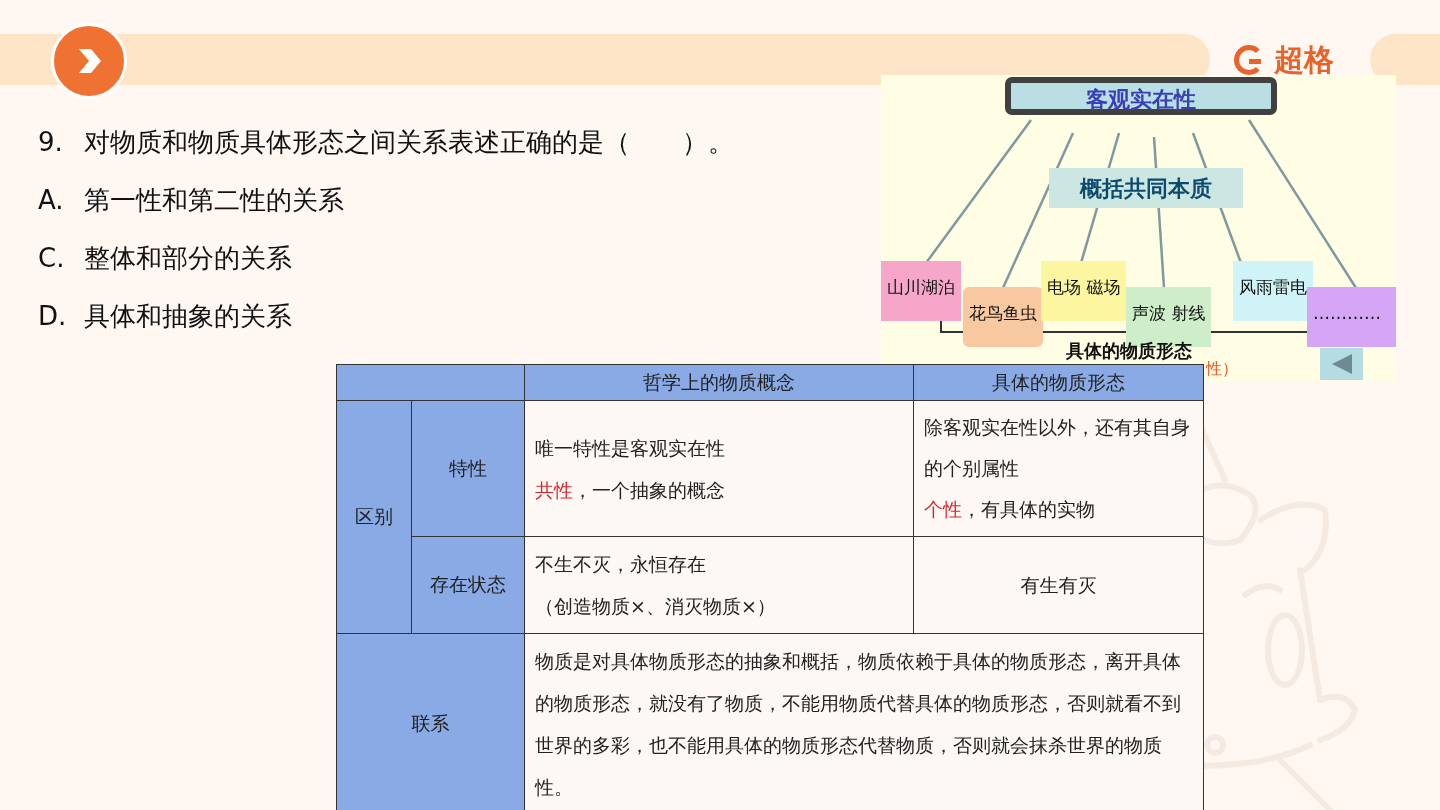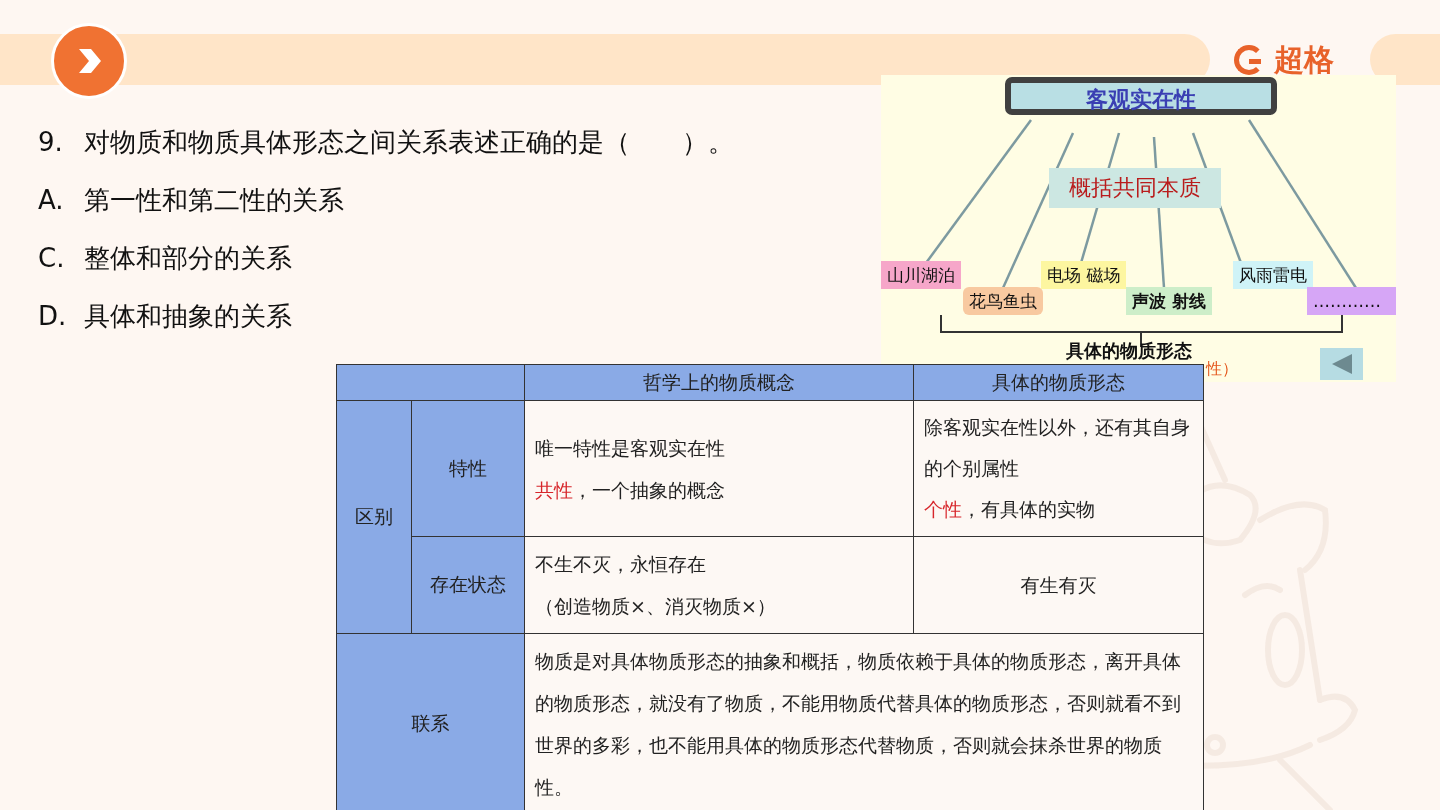--- a/index.html
+++ b/index.html
@@ -47,26 +47,26 @@
   .diagram {
     position:absolute; left:881px; top:75px; width:515px; height:307px;
     background:#fffde4; overflow:hidden;
   }
   .diagram .top-box {
     position:absolute; left:124px; top:2px; width:272px; height:38px;
     background:#b9dfe4; border:6px solid #404040; border-radius:7px; box-sizing:border-box;
     color:#3a3fb3; font-weight:bold; font-size:22px; text-align:center; line-height:34px;
   }
   .diagram .mid-box {
-    position:absolute; left:168px; top:93px; width:172px; height:40px;
-    background:#cce7e2; color:#b91c1c; font-size:22px; text-align:center; line-height:40px;
-    font-family:"DejaVu Serif", serif; font-weight:normal;
+    position:absolute; left:168px; top:93px; width:194px; height:40px;
+    background:#cce7e2; color:#0c4a6e; font-size:22px; text-align:center; line-height:40px;
+    font-family:"DejaVu Serif", serif; font-weight:bold;
   }
   .diagram .tag {
-    position:absolute; height:28px; line-height:28px; padding:0 6px;
+    position:absolute; height:36px; line-height:28px; padding:12px 6px;
     font-size:17px; color:#111; white-space:nowrap;
   }
   .diagram .bottom-label {
     position:absolute; left:185px; top:264px; font-size:18px; font-weight:bold; color:#111;
     font-family:"DejaVu Serif", serif;
   }
   .diagram .sub-label {
     position:absolute; left:325px; top:284px; font-size:16px; color:#e4571c;
   }
   .diagram .back-btn {
@@ -150,21 +150,21 @@
       <line x1="368" y1="45" x2="475" y2="213"></line>
     </g>
     <path d="M60 240 L60 257 L461 257 L461 240" stroke="#333" stroke-width="2" fill="none"></path>
     <line x1="260" y1="257" x2="260" y2="272" stroke="#333" stroke-width="2"></line>
   </svg>
   <div class="top-box">客观实在性</div>
   <div class="mid-box">概括共同本质</div>
   <div class="tag" style="left:0;top:186px;background:#f6a6c9;">山川湖泊</div>
   <div class="tag" style="left:82px;top:212px;background:#f8c9a0;border-radius:6px;">花鸟鱼虫</div>
   <div class="tag" style="left:160px;top:186px;background:#fdf6a0;">电场  磁场</div>
-  <div class="tag" style="left:245px;top:212px;background:#cdeec9;font-weight:bold;">声波  射线</div>
+  <div class="tag" style="left:245px;top:212px;background:#cdeec9;">声波  射线</div>
   <div class="tag" style="left:352px;top:186px;background:#cff3f7;">风雨雷电</div>
   <div class="tag" style="left:426px;top:212px;width:78px;background:#d6a6f6;">…………</div>
   <div class="bottom-label">具体的物质形态</div>
   <div class="sub-label">性）</div>
   <div class="back-btn">
     <svg width="24" height="22" viewBox="0 0 24 22">
       <polygon points="2,11 22,1 22,21" fill="#6d8a90"></polygon>
     </svg>
   </div>
 </div>

